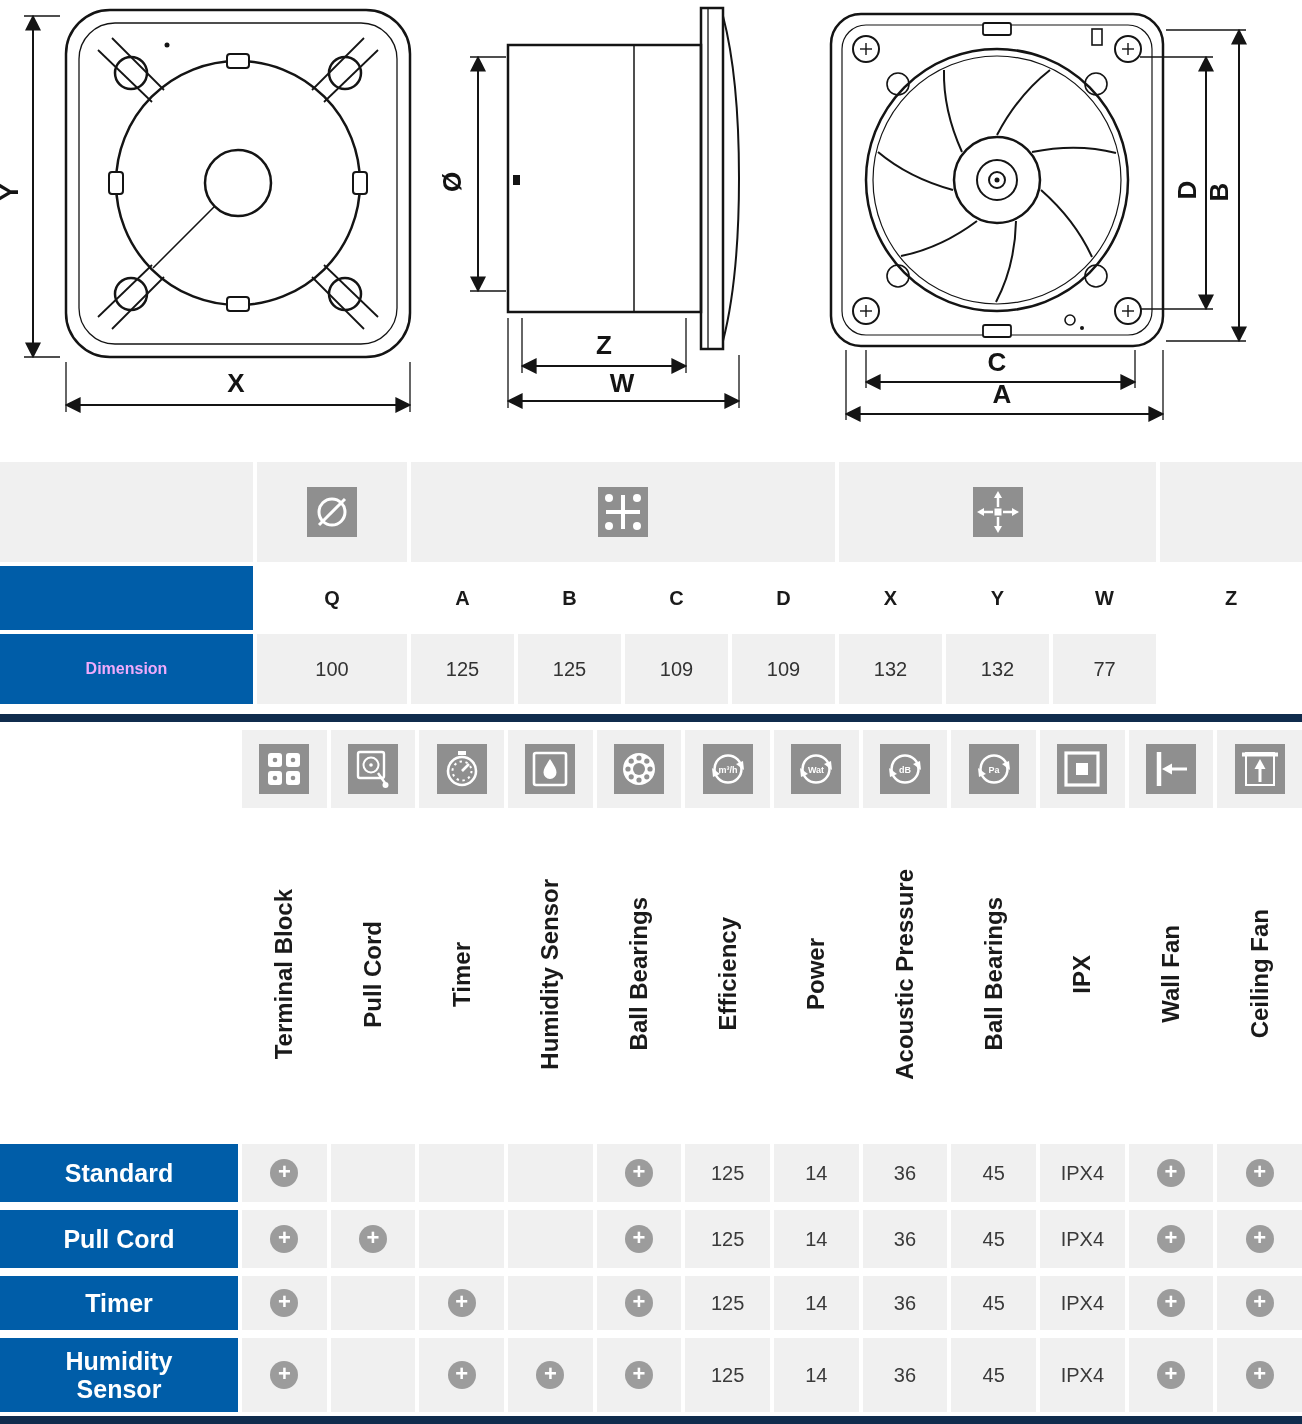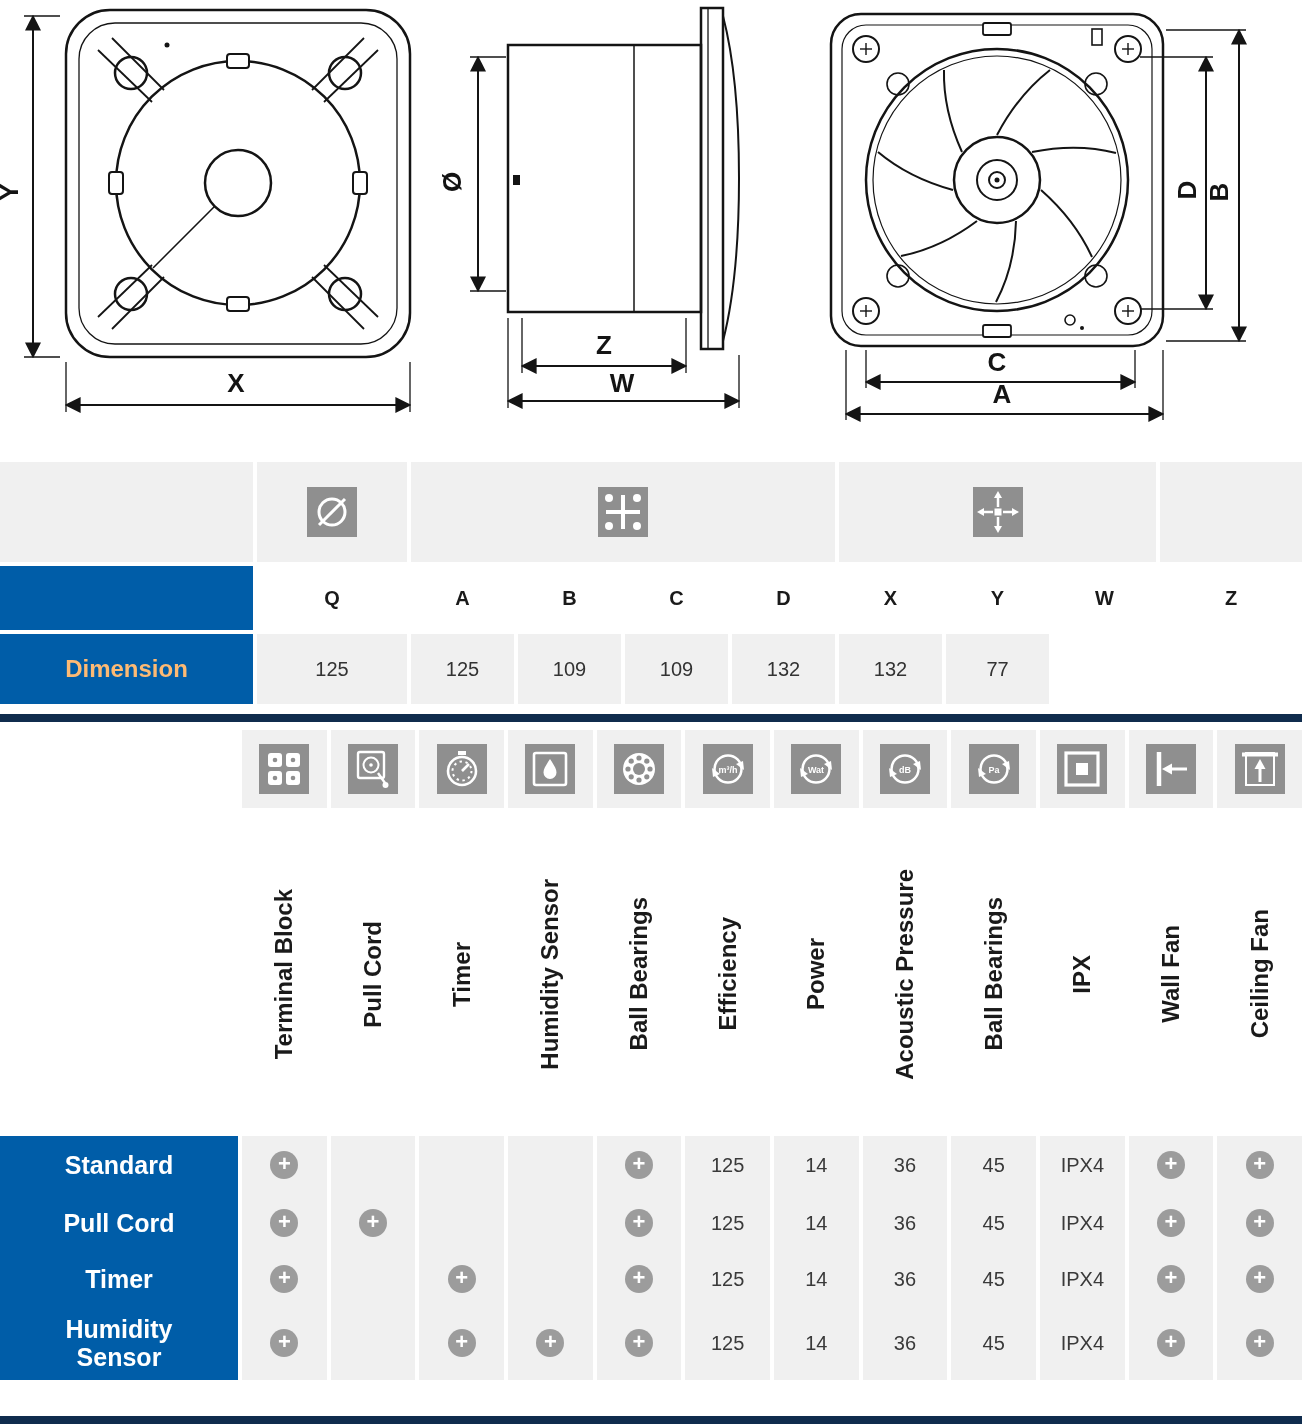--- a/index.html
+++ b/index.html
@@ -16,33 +16,33 @@
   .dim-row.icon-row .cell:nth-child(3) { grid-column:3 / span 4; }
   .dim-row.icon-row .cell:nth-child(4) { grid-column:7 / span 3; }
   .dim-row.head-row { height:64px; }
   .dim-row.val-row  { height:70px; margin-bottom:0; }
 
   .cell { display:flex; align-items:center; justify-content:center; }
   .gray { background:#f0f0f0; }
   .blue { background:var(--blue,#005da8); }
   .head { font-weight:bold; font-size:20px; color:#1a1a1a; background:#fff; }
   .val  { font-size:20px; color:#333; }
-  .dimlabel { color:#fdba74; font-weight:bold; font-size:24px; }
+  .dimlabel { color:#f0abfc; font-weight:bold; font-size:16px; }
 
   .iconbox { width:50px; height:50px; background:var(--icon-gray,#8f8f8f); display:flex; align-items:center; justify-content:center; }
 
   .separator { position:absolute; top:714px; left:0; width:1302px; height:8px; background:var(--navy,#102c4d); }
   .bottom-bar { position:absolute; bottom:0; left:0; width:1302px; height:8px; background:var(--navy,#102c4d); }
 
   
   .feat-table { position:absolute; top:730px; left:0; width:1302px; }
   .feat-row { display:grid; grid-template-columns:238px repeat(12,1fr); column-gap:4px; }
   .feat-row.icon-row { height:78px; margin-bottom:4px; }
   .feat-row.header-row { height:324px; }
-  .feat-row.data-row { height:58px; }
+  .feat-row.data-row { margin-top:8px; height:58px; }
   #feat-body .data-row:nth-child(3) { height:54px; }
   #feat-body .data-row:nth-child(4) { height:74px; }
 
   .vhead { background:#fff; }
   .vlabel { writing-mode:vertical-rl; transform:rotate(180deg); font-weight:bold; font-size:24px; color:#1a1a1a; white-space:nowrap; }
   .rowlabel { color:#fff; font-weight:bold; font-size:25px; text-align:center; line-height:1.12; padding:0 34px; }
   .valcell { font-size:20px; color:#3a3a3a; }
   .plus { width:28px; height:28px; border-radius:50%; background:#9c9c9c; color:#fff; font-size:22px; font-weight:bold; display:flex; align-items:center; justify-content:center; line-height:1; padding-bottom:2px; }
 </style>
 </head>
@@ -236,20 +236,21 @@
       <div class="cell head">C</div>
       <div class="cell head">D</div>
       <div class="cell head">X</div>
       <div class="cell head">Y</div>
       <div class="cell head">W</div>
       <div class="cell head">Z</div>
     </div>
 
     <div class="dim-row val-row">
       <div class="cell blue dimlabel">Dimension</div>
+      <div class="cell gray val">100</div>
       <div class="cell gray val">125</div>
       <div class="cell gray val">125</div>
       <div class="cell gray val">109</div>
       <div class="cell gray val">109</div>
       <div class="cell gray val">132</div>
       <div class="cell gray val">132</div>
       <div class="cell gray val">77</div>
     </div>
   </section>
 

